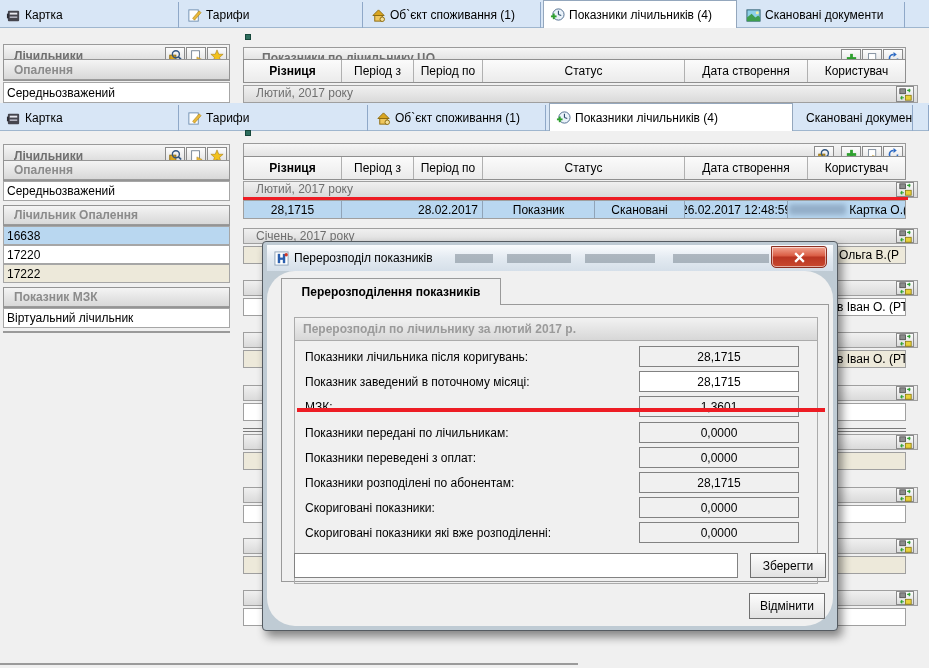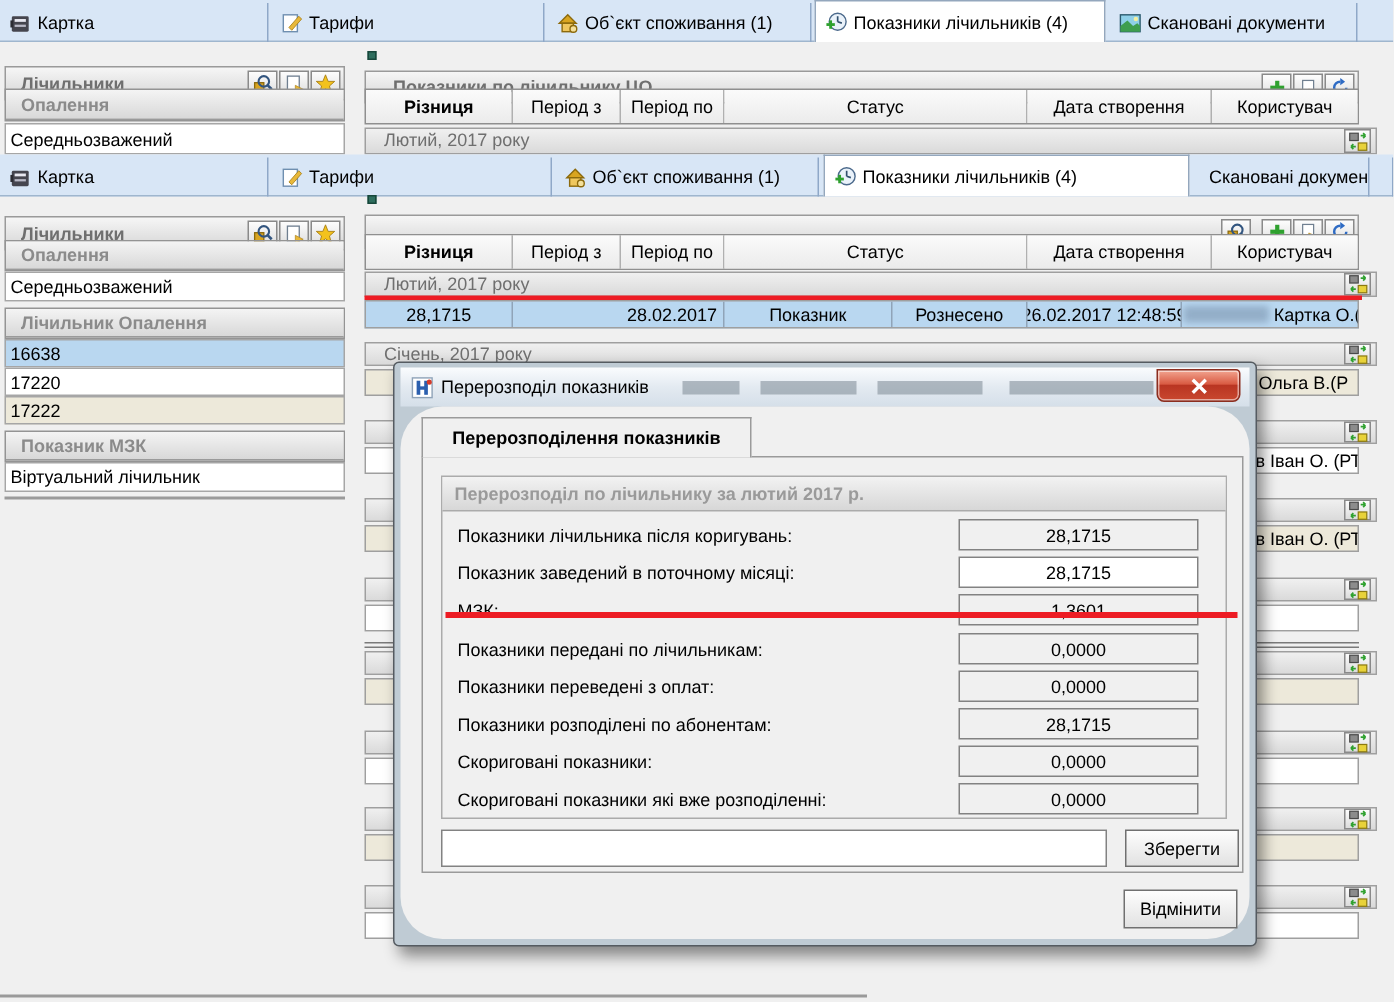--- a/index.html
+++ b/index.html
@@ -46,21 +46,21 @@
          background:#BFCBD4; border:1px solid #555B61; border-radius:4px;
          box-shadow:4px 6px 10px rgba(0,0,0,.45); }
   #dlg-titlebar { position:absolute; left:4px; top:3px; right:4px; height:26px;
                   background:linear-gradient(#FAFCFE,#E3EAF1 50%,#D5DFE9); display:flex; align-items:center; }
   #dlg-content { position:absolute; left:4px; top:29px; right:4px; bottom:4px; background:#F0F0F0;border-radius:28px; }
   .dlg-tab { position:absolute; left:14px; top:7px; width:220px; height:27px; background:#F0F0F0;
              border:1px solid #9A9A9A; border-bottom:none; font-weight:bold;
              display:flex; align-items:center; justify-content:center; z-index:2; }
   .dlg-page { position:absolute; left:14px; top:33px; width:548px; height:278px;
               border:1px solid #9A9A9A; background:#F0F0F0; }
-  .grp-box { position:absolute; left:12px; top:12px; width:524px; height:229px; border:1px solid #ABABAB; }
+  .grp-box { position:absolute; left:12px; top:12px; width:524px; height:267px; border:1px solid #ABABAB; }
   .grp-hdr { height:23px; background:linear-gradient(#F2F2F2,#D7D7D7); border-bottom:1px solid #ABABAB;
              color:#9A9A9A; font-weight:bold; display:flex; align-items:center; padding-left:8px; }
   .fld { position:absolute; left:10px; right:10px; height:25px; display:flex; align-items:center; }
   .fld .flabel { flex:1; }
   .vbox { position:absolute; right:8px; width:160px; height:21px; border:1px solid #828282;
           display:flex; align-items:center; justify-content:center; background:#F0F0F0; }
   .vbox.edit { background:#fff; }
   .btn { border:1px solid #707070; background:linear-gradient(#FDFDFD,#E2E2E2);
          display:flex; align-items:center; justify-content:center; font-size:12px; }
   #dlg-close { position:absolute; right:6px; top:1px; width:56px; height:22px; border:1px solid #8B2E20;
@@ -384,21 +384,21 @@
     <div class="d-cell" style="left:83px;width:72px;margin-top:32px;">
         <span>01.02.2017</span>
       </div>
     <div class="d-cell" style="left:170px;width:69px;">
         <span>28.02.2017</span>
       </div>
     <div class="d-cell" style="left:239px;width:112px;">
         <span>Показник</span>
       </div>
     <div class="d-cell" style="left:351px;width:90px;">
-        <span>Рознесено</span>
+        <span>Скановані</span>
       </div>
     <div class="d-cell" style="left:441px;width:103px;">
         <span>26.02.2017 12:48:59</span>
       </div>
     <div class="d-cell" style="left:544px;width:119px;border-right:none;justify-content:flex-start;">
       <span class="blur-blob" style="width:64px;height:11px;background:#93AEC8;margin:0 3px 0 1px;"></span>
       <span>Картка О.(</span>
     </div>
   </div>
 

